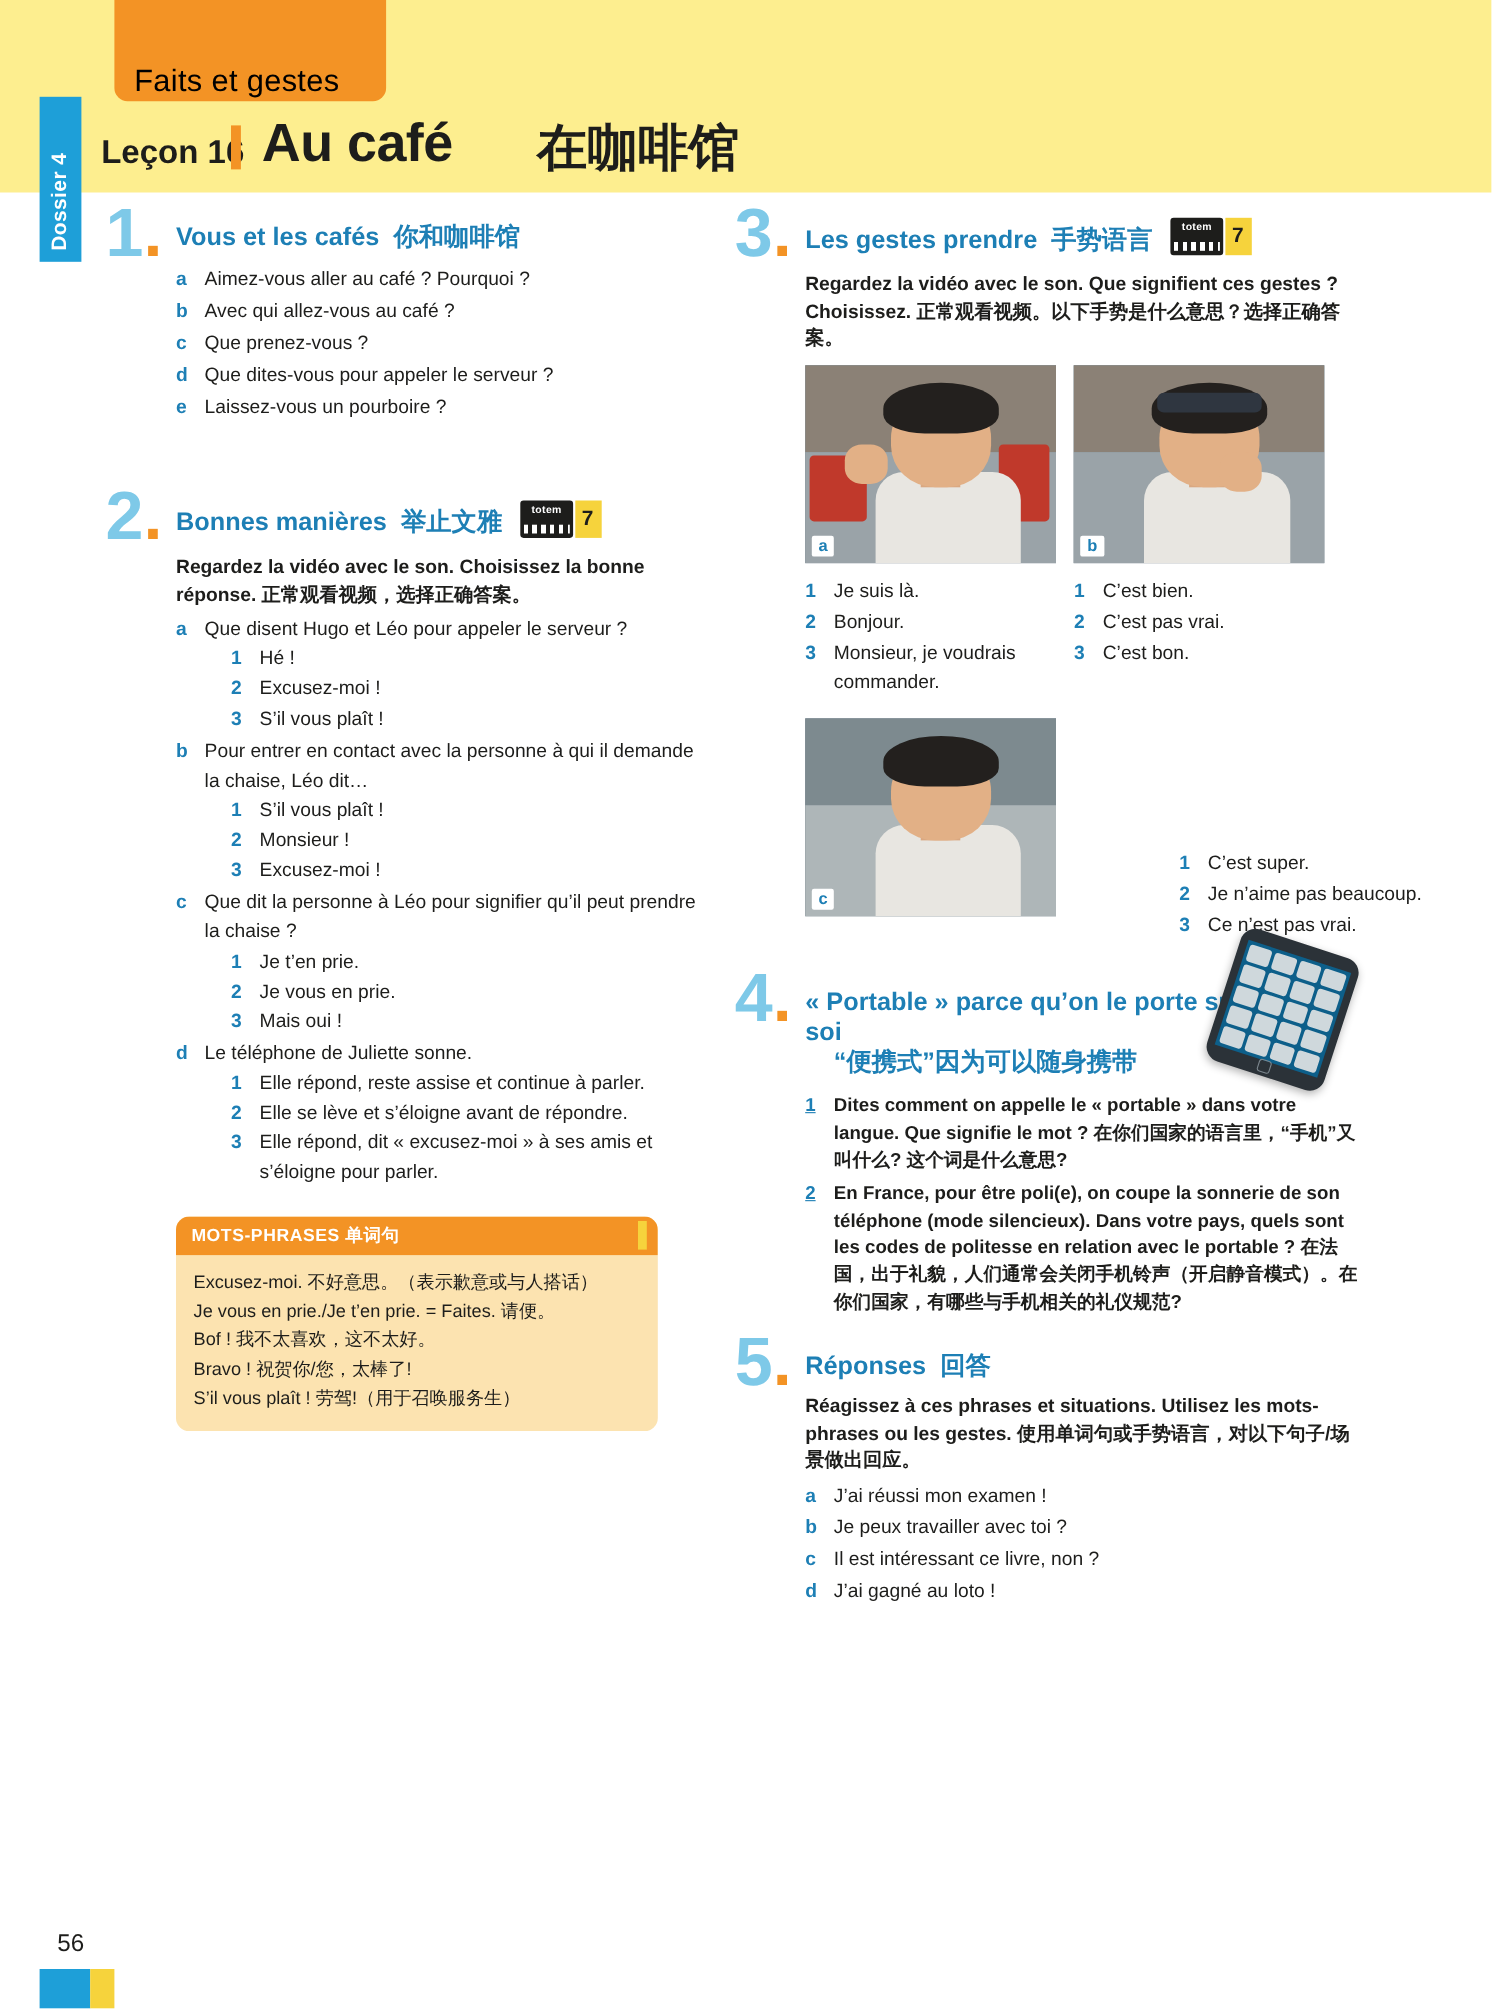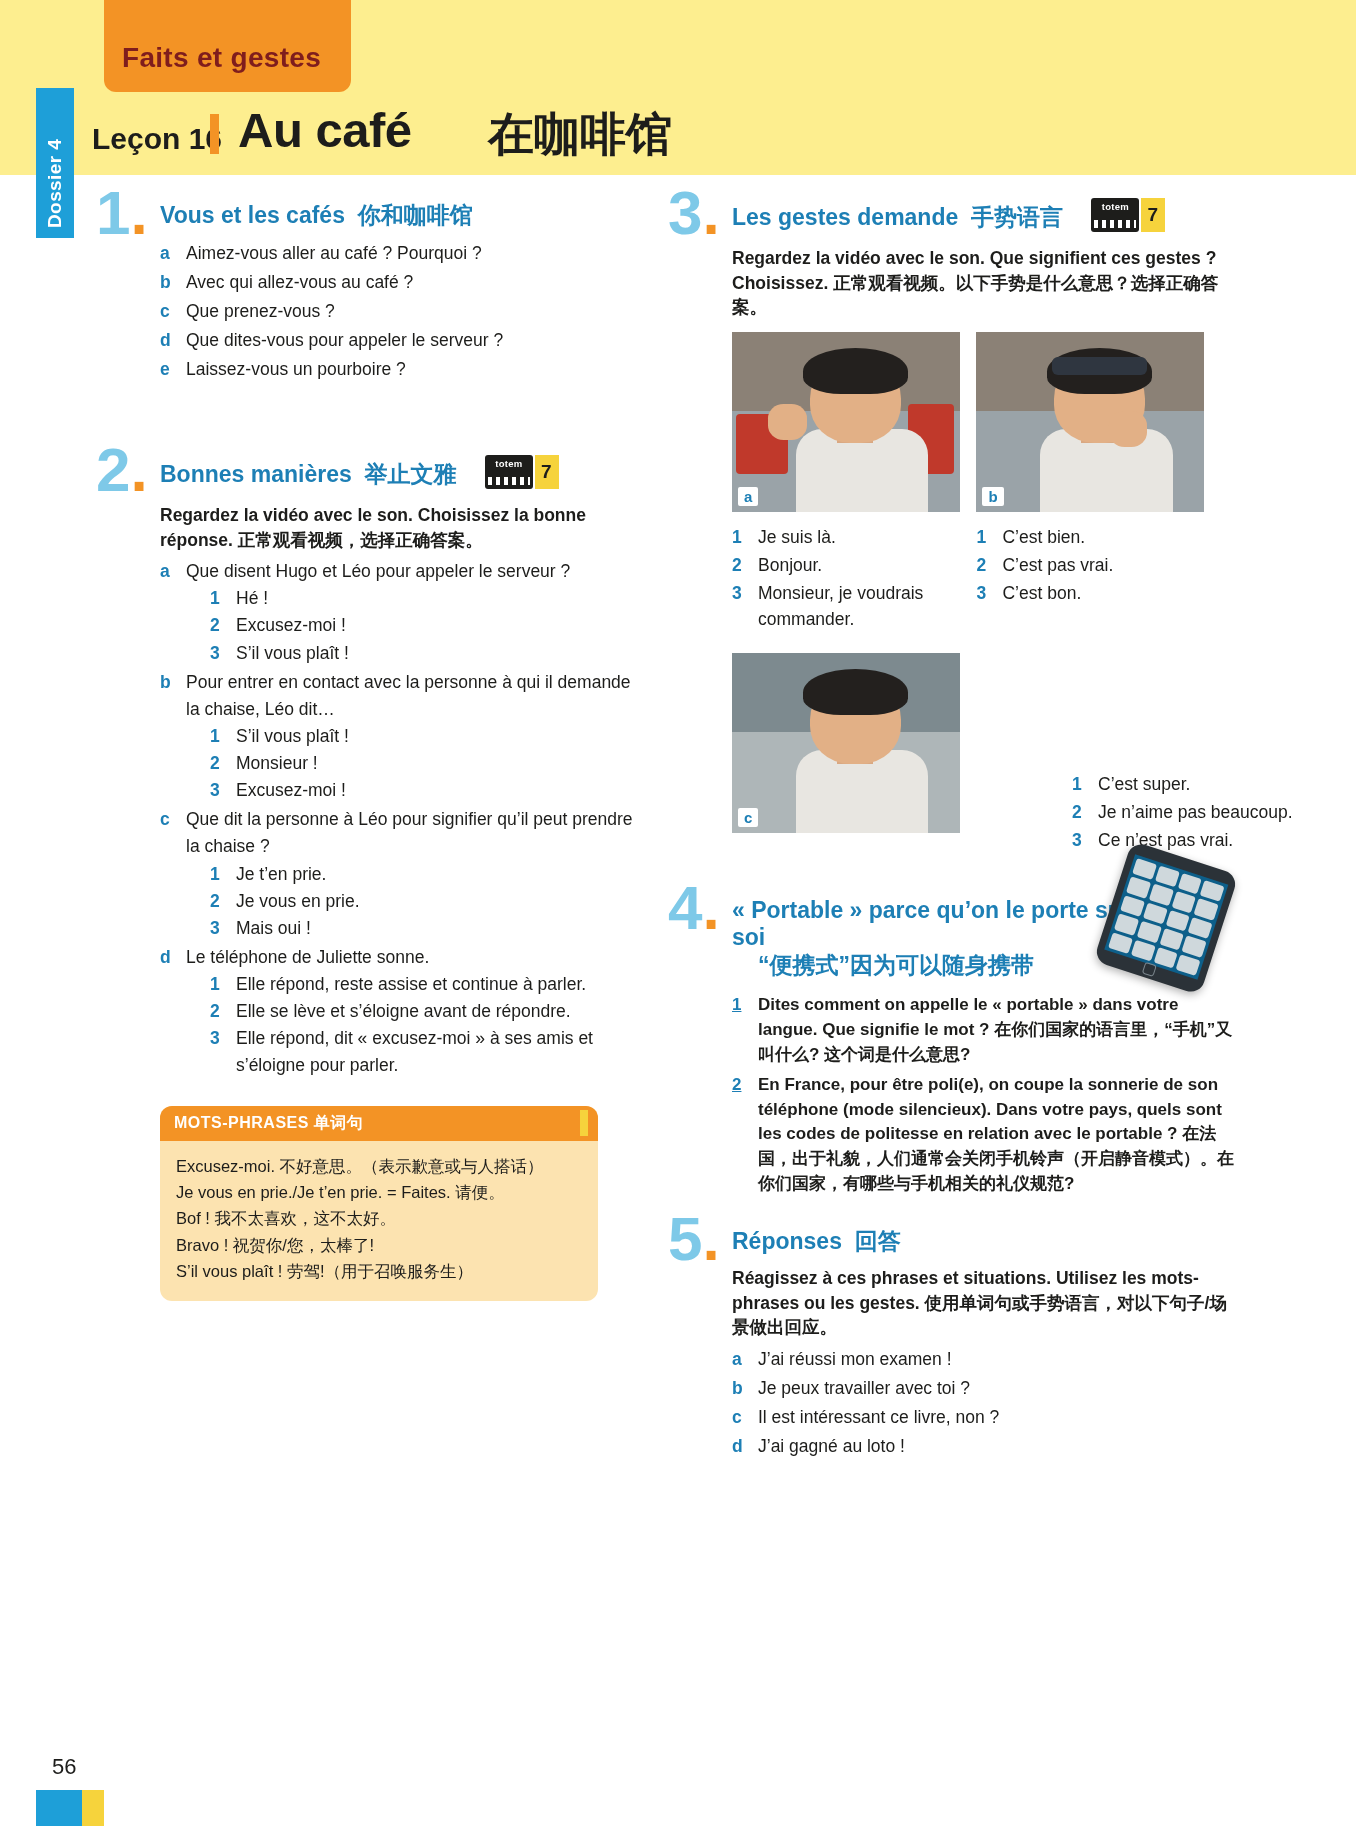--- a/index.html
+++ b/index.html
@@ -30,22 +30,22 @@
     white-space:nowrap;
     color:#ffffff; font-weight:bold; font-size:19px;
     letter-spacing:.4px;
   }
   .faits-tab {
     position:absolute; left:104px; top:0; width:247px; height:92px;
     background:#f39325;
     border-radius:0 0 12px 12px;
   }
   .faits-tab span {
-    position:absolute; left:18px; top:42px;
-    color:#7f1d1d; font-size:28px; font-weight:bold;
+    position:absolute; left:18px; top:58px;
+    color:#000000; font-size:28px; font-weight:normal;
     letter-spacing:.3px;
   }
   .lecon-line {
     position:absolute; left:92px; top:108px; width:900px; height:60px;
   }
   .lecon-num {
     font-size:30px; font-weight:bold; color:#1d1d1b;
     position:absolute; left:0; top:14px;
   }
   .lecon-bar {
@@ -100,21 +100,21 @@
     padding-left:26px;
   }
   ul.sub > li > .num {
     position:absolute; left:0; top:0;
     color:#1d7fb5; font-weight:bold;
   }
 
   
   .totem {
     display:inline-block; vertical-align:middle;
-    margin-left:22px; position:relative; top:-4px;
+    margin-left:10px; position:relative; top:-4px;
   }
   .totem .film {
     display:inline-block; width:48px; height:34px;
     background:#1d1d1b; border-radius:3px; position:relative;
     vertical-align:middle;
   }
   .totem .film .word {
     position:absolute; left:0; right:0; top:3px;
     text-align:center; color:#ffffff; font-size:9.5px; font-weight:bold;
     letter-spacing:.3px;
@@ -341,21 +341,21 @@
     </div>
   </div>
 
 </div>
 
 <div class="col-right">
 
   <div class="ex">
     <div class="ex-num"><span>3</span><span class="dot">.</span></div>
     <div class="ex-head">
-      <span>Les gestes demande</span>&nbsp;&nbsp;<span class="cn">手势语言</span>
+      <span>Les gestes prendre</span>&nbsp;&nbsp;<span class="cn">手势语言</span>
       <span class="totem">
         <span class="film">
           <span class="word">totem</span>
           <span class="perfs"></span>
         </span><span class="num">7</span>
       </span>
     </div>
     <div class="ex-body">
       <div class="instr">Regardez la vidéo avec le son. Que signifient ces gestes ? Choisissez.  正常观看视频。以下手势是什么意思？选择正确答案。</div>
     </div>

